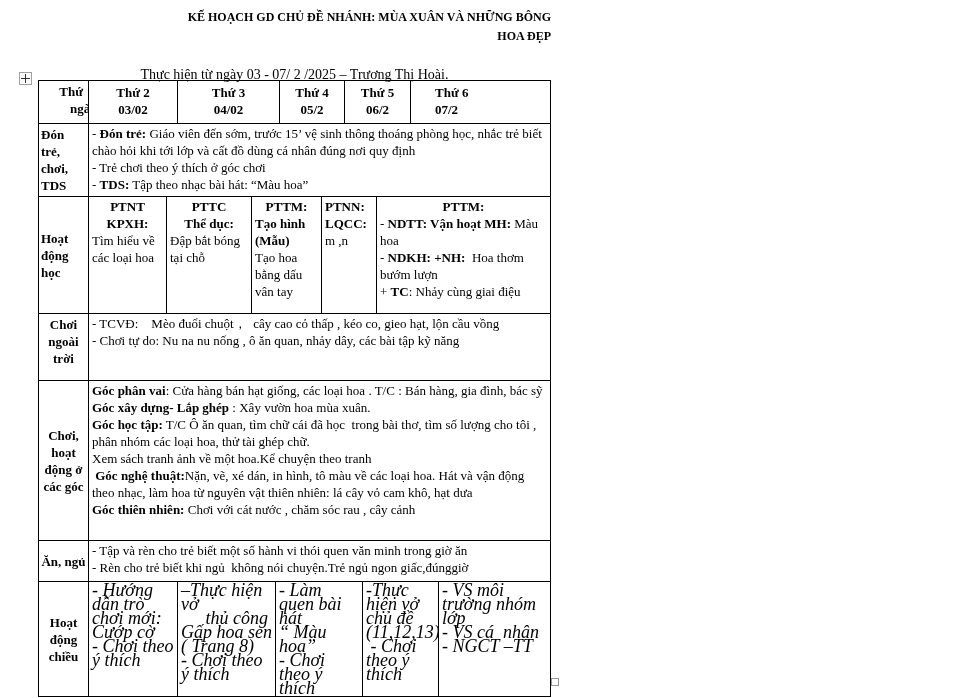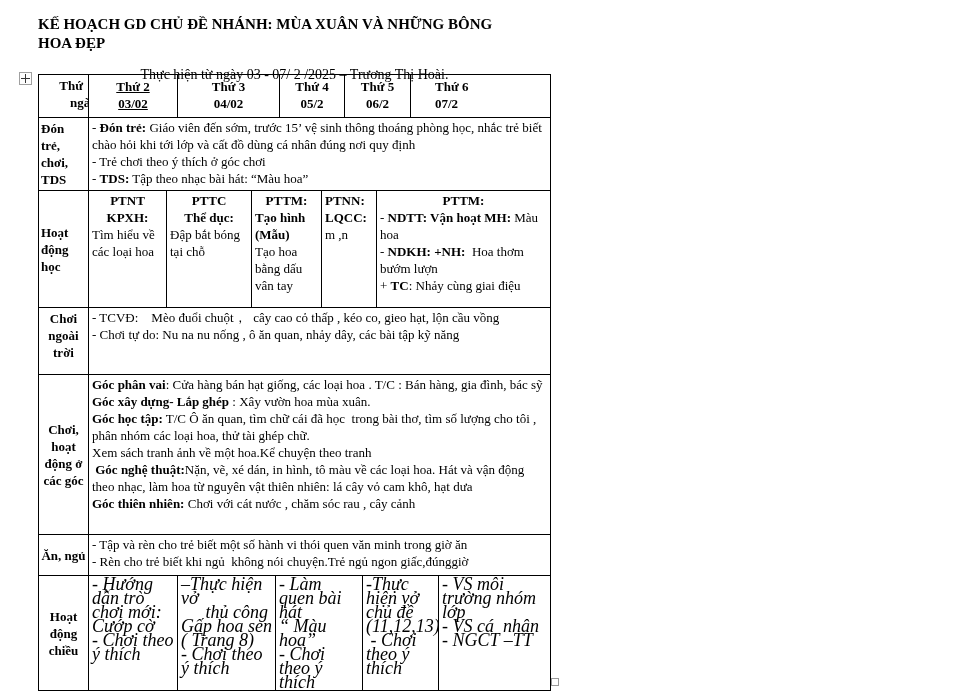--- a/index.html
+++ b/index.html
@@ -1,48 +1,48 @@
 <!DOCTYPE html>
 <html><head>
 <meta charset="utf-8">
 <style>
   html,body{margin:0;padding:0;background:#ffffff;}
   body{width:960px;height:698px;font-family:"Liberation Serif",serif;color:#000;}
   .page{position:relative;width:960px;height:698px;background:#fff;overflow:hidden;}
 
-  .title{position:absolute;top:15px;left:38px;width:513px;text-align:left;
-         font-weight:bold;font-size:15px;line-height:19px;}
+  .title{position:absolute;top:8px;left:38px;width:513px;text-align:right;
+         font-weight:bold;font-size:12px;line-height:19px;}
   .subtitle{position:absolute;top:67px;left:38px;width:513px;text-align:center;font-size:14px;}
 
   .move-handle{position:absolute;left:19px;top:72px;width:13px;height:13px;
                border:1px solid #a0a0a0;background:#fdfdfd;box-sizing:border-box;cursor:move;}
   .move-handle::before{content:"";position:absolute;left:1px;right:1px;top:5px;height:1px;background:#333;}
   .move-handle::after{content:"";position:absolute;top:1px;bottom:1px;left:5px;width:1px;background:#333;}
   .resize-handle{position:absolute;left:551px;top:678px;width:8px;height:8px;
                  border:1px solid #999;background:#fff;box-sizing:border-box;cursor:nwse-resize;}
 
-  .tbl{position:absolute;left:38px;top:74px;width:513px;border:1.5px solid #000;box-sizing:border-box;}
+  .tbl{position:absolute;left:38px;top:80px;width:513px;border:1.5px solid #000;box-sizing:border-box;}
   .row{display:flex;align-items:stretch;}
   .row:not(:last-child){border-bottom:1px solid #000;}
   .cell{box-sizing:border-box;overflow:hidden;}
   .cell:not(:last-child){border-right:1px solid #000;}
 
   
   .lab{flex:0 0 50px;font-weight:bold;font-size:13px;line-height:17px;padding:2px 2px;}
   .lab-c{text-align:center;}
   .lab-mid{display:flex;flex-direction:column;justify-content:center;}
 
   
   .r-head{height:42px;font-weight:bold;font-size:13px;line-height:17px;}
   .corner{padding:2px 0;}
   .c-top{text-align:right;padding-right:5px;}
   .c-bot{text-align:left;padding-left:2px;margin-left:29px;}
   .dh{text-align:center;padding-top:3px;}
   .dh-left{text-align:left;padding-left:24px;}
-  .r-head .c1{flex:0 0 89px;text-decoration:underline;} .r-head .c2{flex:0 0 102px;} .r-head .c3{flex:0 0 65px;}
+  .r-head .c1{flex:0 0 89px;} .r-head .c2{flex:0 0 102px;} .r-head .c3{flex:0 0 65px;}
   .r-head .c4{flex:0 0 66px;} .r-head .c5{flex:1;}
 
   
   .body{font-size:13px;line-height:17px;padding:1px 3px;}
   .ln{margin:0;white-space:pre-wrap;}
   .t-c{text-align:center;}
   .t-r{text-align:right;padding-right:4px;}
   b{font-weight:bold;}
 
   .r-dontre{min-height:66px;}

